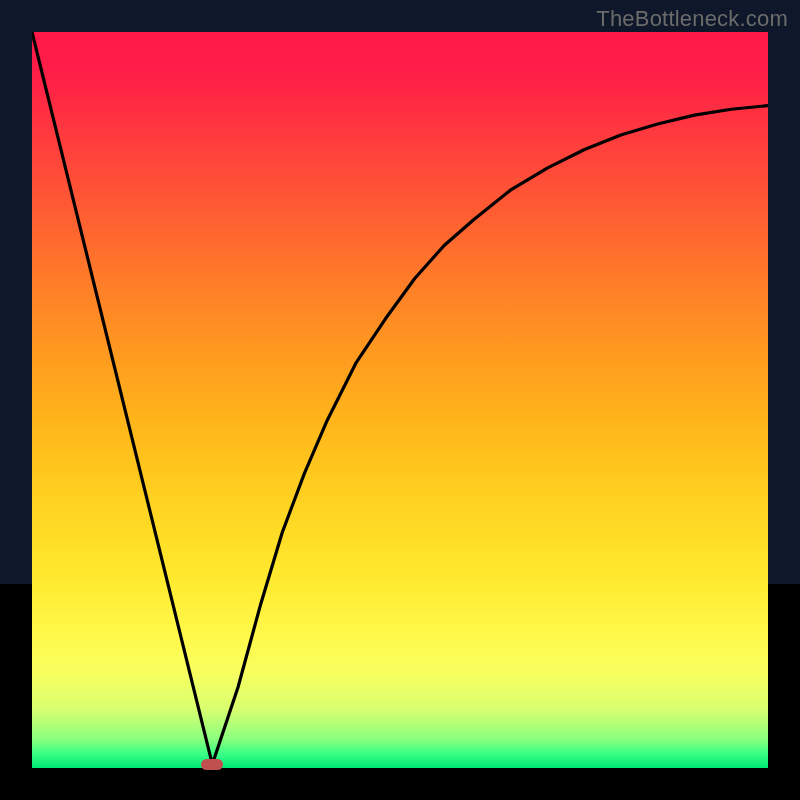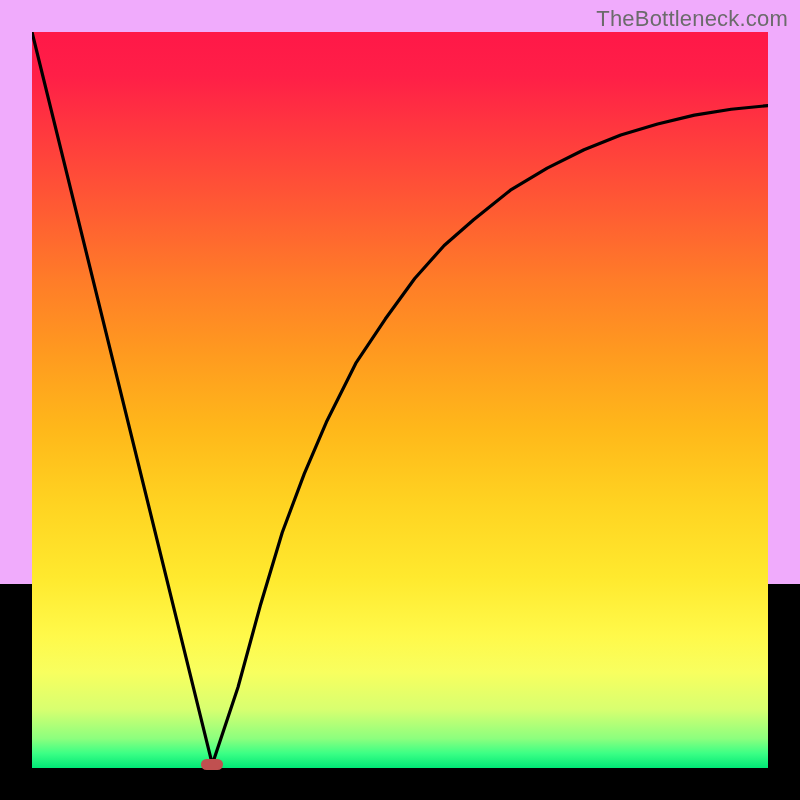--- a/index.html
+++ b/index.html
@@ -7,21 +7,21 @@
     padding: 0;
     width: 800px;
     height: 800px;
     background: #000;
     overflow: hidden;
   }
   .frame {
     position: relative;
     width: 800px;
     height: 584px;
-    background: #f0abfc;
+    background: #0f172a;
   }
   .plot-area {
     position: absolute;
     left: 32px;
     top: 32px;
     width: 736px;
     height: 736px;
     background: linear-gradient(
       to bottom,
       #ff1848 0%,

